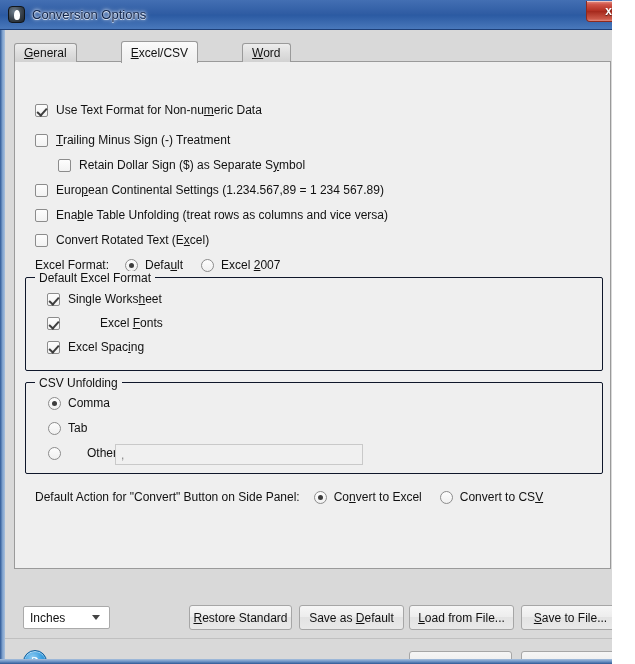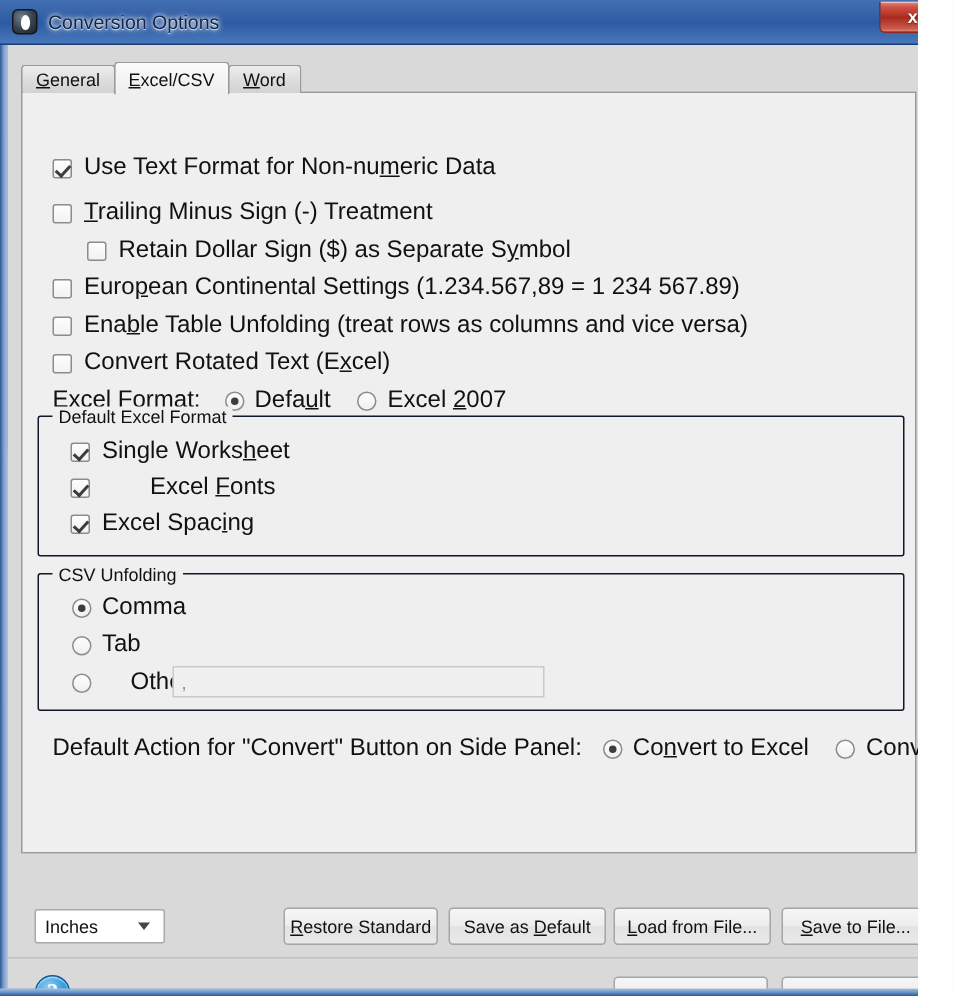--- a/index.html
+++ b/index.html
@@ -112,20 +112,21 @@
 
   
   #tabstrip {
     position: absolute;
     left: 9px;
     top: 11px;
     height: 21px;
     display: flex;
     align-items: flex-end;
     z-index: 3;
+    gap: 45px;
   }
   .tab {
     height: 19px;
     box-sizing: border-box;
     padding: 0 9px;
     display: flex;
     align-items: center;
     font-size: 12px;
     color: #111111;
     border: 1px solid #9a9a9a;
@@ -157,21 +158,21 @@
     border: 1px solid #9a9a9a;
     z-index: 2;
   }
 
   
   .row {
     position: absolute;
     display: flex;
     align-items: center;
     white-space: nowrap;
-    font-size: 16px;
+    font-size: 12px;
   }
 
   .cb {
     width: 13px; height: 13px;
     box-sizing: border-box;
     border: 1px solid #8c8c8c;
     background: linear-gradient(to bottom, #fdfdfd, #f2f2f2);
     border-radius: 2px;
     position: relative;
     flex: none;

